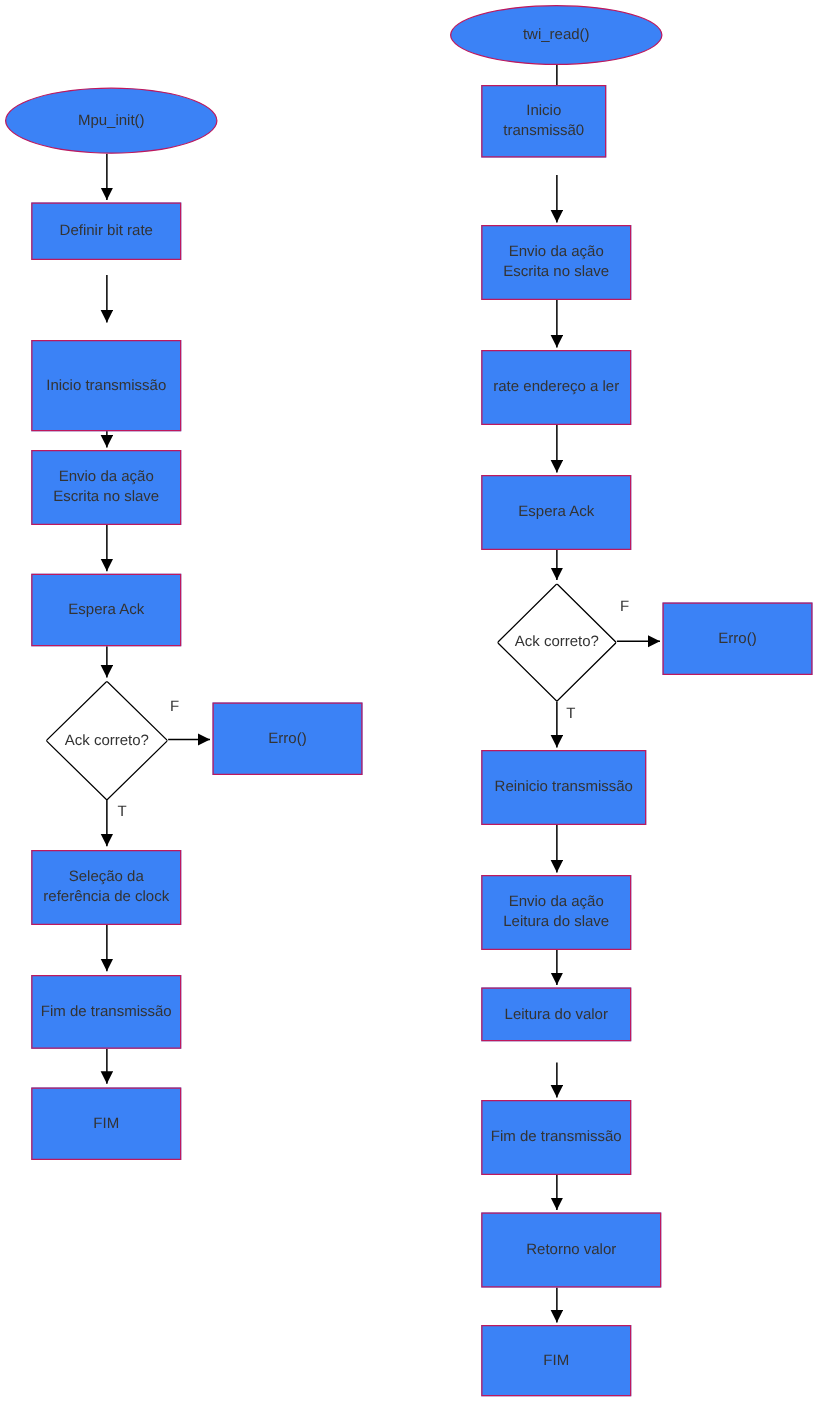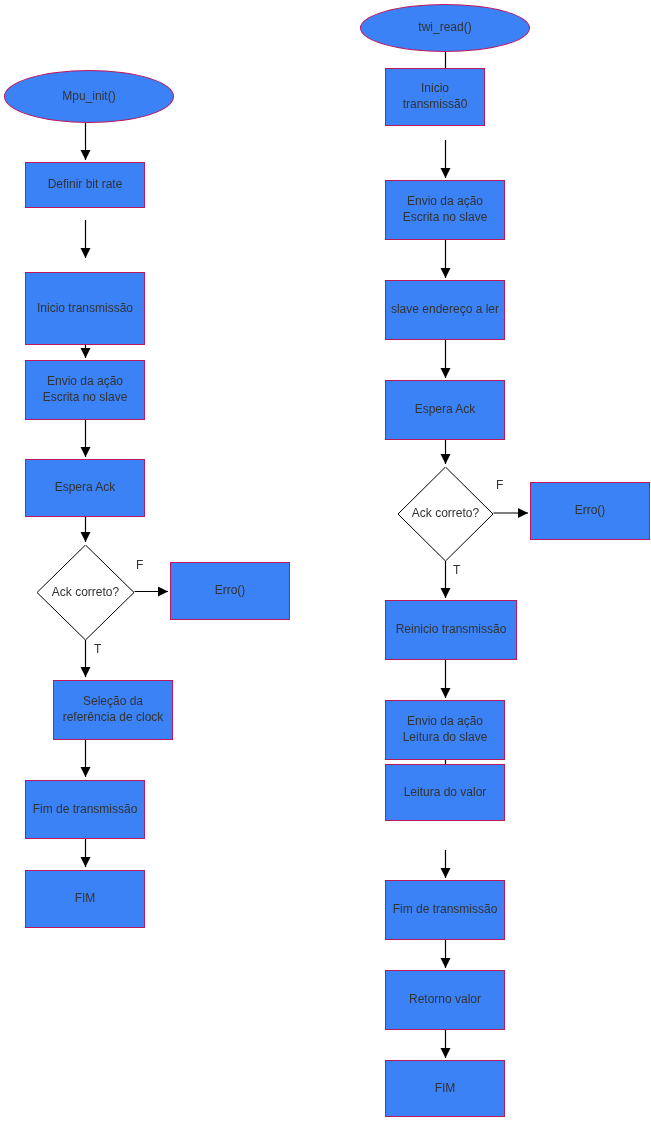--- a/index.html
+++ b/index.html
@@ -105,59 +105,59 @@
         <polygon points="50,0 100,50 50,100 0,50" fill="#ffffff" stroke="#000000" stroke-width="1" vector-effect="non-scaling-stroke"></polygon>
       </svg>
       <span class="label">Ack correto?</span>
     </div>
 
     <span class="edge-label" style="left:136px; top:558px;">F</span>
     <span class="edge-label" style="left:94px; top:642px;">T</span>
 
     <div class="node" style="left:170px; top:562px; width:120px; height:58px;">Erro()</div>
 
-    <div class="node" style="left:25px; top:680px; width:120px; height:60px;margin-left:28px;">Seleção da
+    <div class="node" style="left:25px; top:680px; width:120px; height:60px;">Seleção da
 referência de clock</div>
 
     <div class="node" style="left:25px; top:780px; width:120px; height:59px;">Fim de transmissão</div>
 
     <div class="node" style="left:25px; top:870px; width:120px; height:58px;">FIM</div>
   </div>
 
   <div>
     <div class="node ellipse" style="left:360px; top:4px; width:170px; height:48px;">twi_read()</div>
 
     <div class="node" style="left:385px; top:68px; width:100px; height:58px;">Inicio transmissã0</div>
 
     <div class="node" style="left:385px; top:180px; width:120px; height:60px;">Envio da ação
 Escrita no slave</div>
 
-    <div class="node" style="left:385px; top:280px; width:120px; height:60px;">slave endereço a ler</div>
+    <div class="node" style="left:385px; top:280px; width:120px; height:60px;">rate endereço a ler</div>
 
     <div class="node" style="left:385px; top:380px; width:120px; height:60px;">Espera Ack</div>
 
     <div class="node diamond" style="left:398px; top:467px; width:95px; height:94px;">
       <svg viewBox="0 0 100 100" preserveAspectRatio="none">
         <polygon points="50,0 100,50 50,100 0,50" fill="#ffffff" stroke="#000000" stroke-width="1" vector-effect="non-scaling-stroke"></polygon>
       </svg>
       <span class="label">Ack correto?</span>
     </div>
 
     <span class="edge-label" style="left:496px; top:478px;">F</span>
     <span class="edge-label" style="left:453px; top:563px;">T</span>
 
     <div class="node" style="left:530px; top:482px; width:120px; height:58px;">Erro()</div>
 
     <div class="node" style="left:385px; top:600px; width:132px; height:60px;">Reinicio transmissão</div>
 
     <div class="node" style="left:385px; top:700px; width:120px; height:60px;">Envio da ação
 Leitura do slave</div>
 
-    <div class="node" style="left:385px; top:764px; width:120px; height:57px;">Leitura do valor</div>
+    <div class="node" style="left:385px; top:790px; width:120px; height:43px;">Leitura do valor</div>
 
     <div class="node" style="left:385px; top:880px; width:120px; height:60px;">Fim de transmissão</div>
 
-    <div class="node" style="left:385px; top:970px; width:120px; height:60px;">Retorno valor</div>
+    <div class="node" style="left:385px; top:970px; width:144px; height:60px;">Retorno valor</div>
 
     <div class="node" style="left:385px; top:1060px; width:120px; height:57px;">FIM</div>
   </div>
 
 </div>
 
 </body></html>

